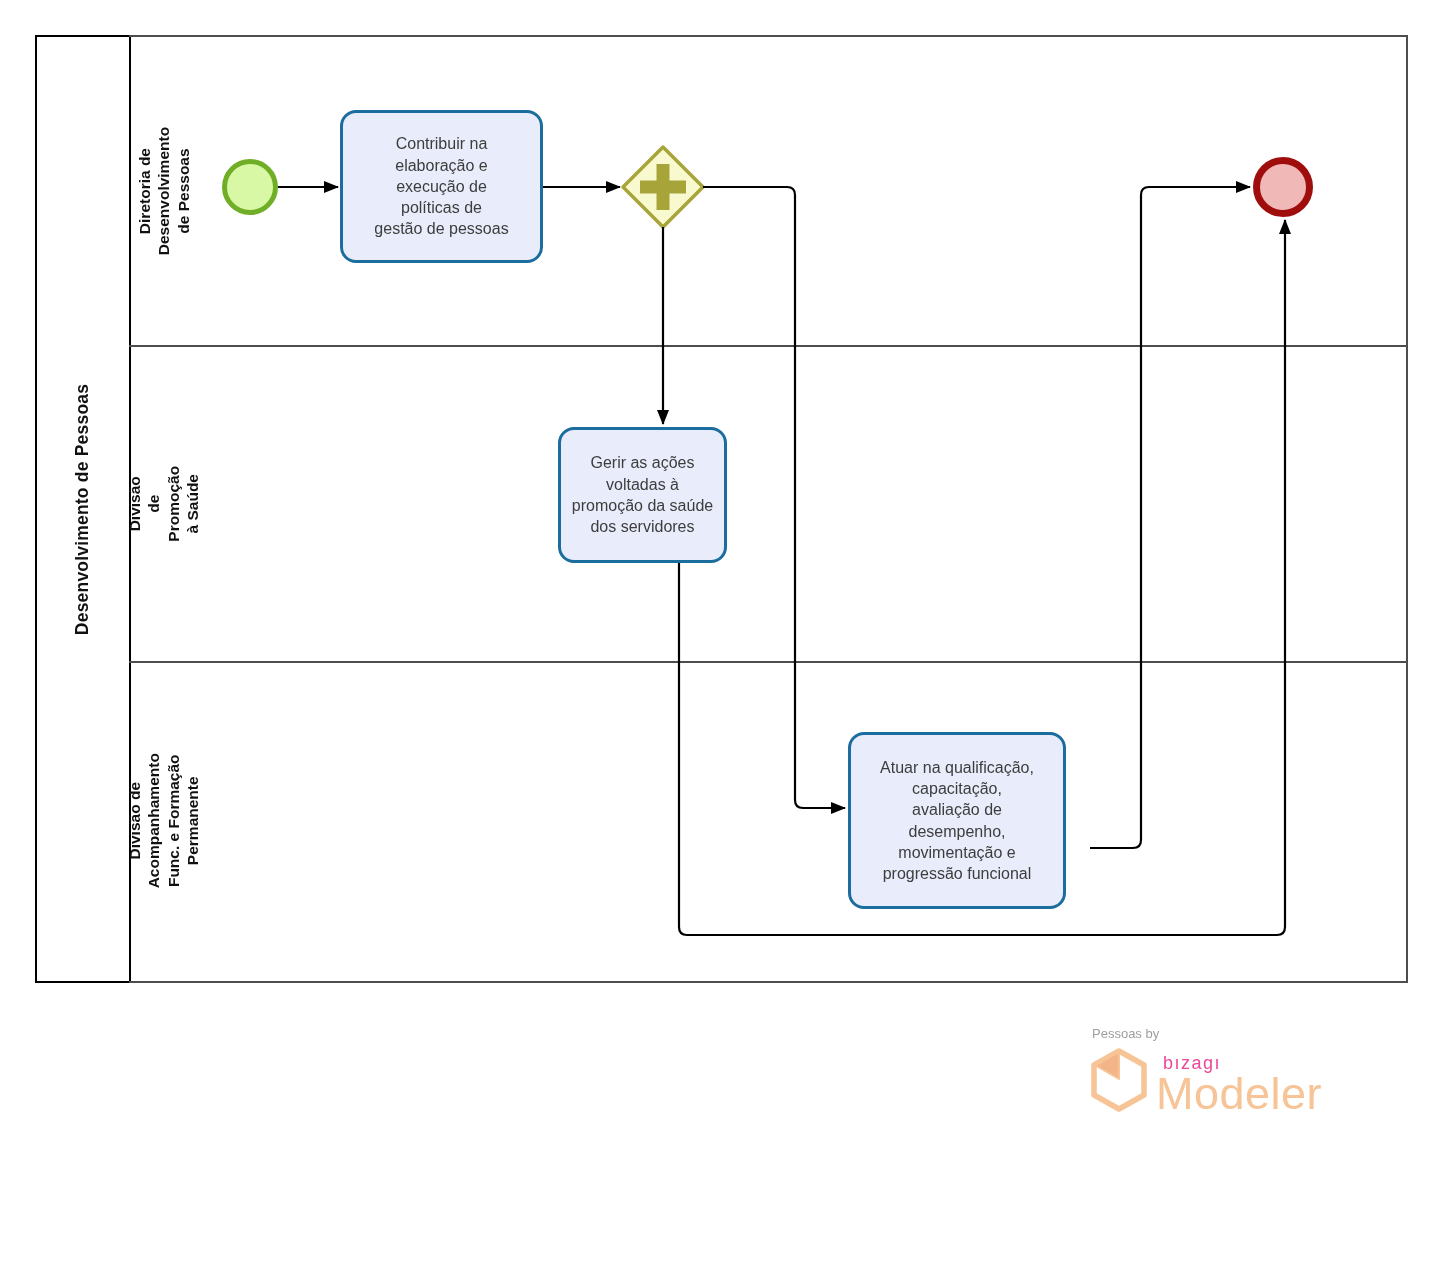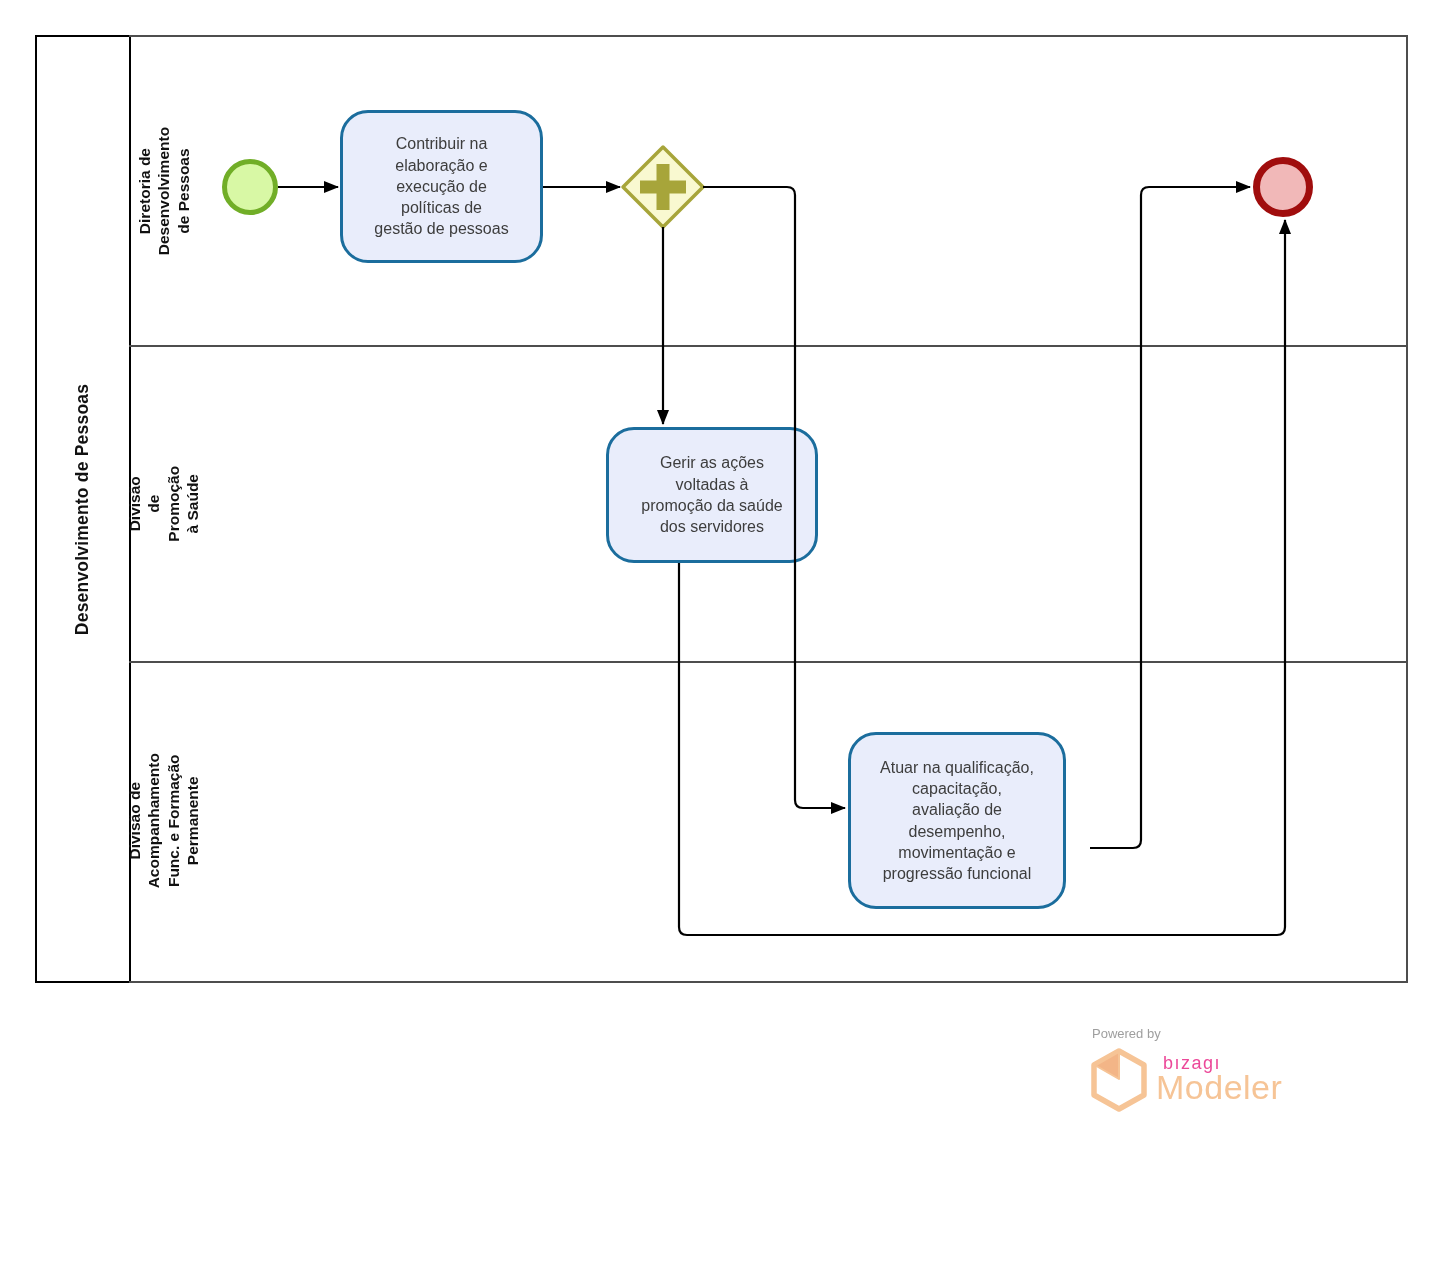--- a/index.html
+++ b/index.html
@@ -40,45 +40,45 @@
   .start-event {
     left:222px; top:159px; width:56px; height:56px;
     border:5px solid var(--c-start-border,#71ae27); background:var(--c-start-fill,#d8f8a5);
   }
   .end-event {
     left:1253px; top:157px; width:60px; height:60px;
     border:7px solid var(--c-end-border,#a00d0d); background:var(--c-end-fill,#f1b8b8);
   }
   .task {
     position:absolute; box-sizing:border-box;
-    border:3px solid var(--c-task-border,#1b6d9d); border-radius:28px;
+    border:3px solid var(--c-task-border,#1b6d9d); border-radius:16px;
     background:var(--c-task-fill,#e9edfb);
     display:flex; align-items:center; justify-content:center;
     text-align:center; font-size:16px; line-height:1.33; color:#3d3d3d;
     padding:4px;
   }
   .task-label { white-space:pre-line; }
   .task-1 { left:340px; top:110px; width:203px; height:153px; }
-  .task-2 { left:558px; top:427px; width:212px; height:136px;margin-left:48px; }
+  .task-2 { left:558px; top:427px; width:169px; height:136px; }
   .task-3 { left:848px; top:732px; width:218px; height:177px; }
 
   .gateway-svg { position:absolute; left:620px; top:144px; width:86px; height:86px; }
   .gateway-shape { fill:var(--c-gateway-fill,#f9f9d0); stroke:var(--c-gateway-border,#a7a53a); stroke-width:3.5; stroke-linejoin:round; }
   .gateway-plus { fill:var(--c-gateway-border,#a7a53a); }
 
   
   .flows { position:absolute; left:0; top:0; width:1440px; height:1272px; pointer-events:none; z-index:5; }
   .flow { fill:none; stroke:var(--c-connector,#000); stroke-width:2.2; }
   .arrowhead { fill:var(--c-connector,#000); }
 
   
   .powered-by { position:absolute; left:1092px; top:1026px; font-size:13px; color:#9e9e9e; }
   .brand-hex { position:absolute; left:1090px; top:1048px; width:58px; height:64px; }
   .brand-name { position:absolute; left:1163px; top:1053px; font-size:18px; letter-spacing:1.5px; color:#ec4899; }
-  .brand-product { position:absolute; left:1156px; top:1068px; font-size:34px; color:var(--c-brand-orange,#f6c496); letter-spacing:0.5px; }
+  .brand-product { position:absolute; left:1156px; top:1068px; font-size:45px; color:var(--c-brand-orange,#f6c496); letter-spacing:0.5px; }
 </style>
 </head>
 <body>
 
 <div class="canvas">
 
   <div class="pool-header">
     <div class="pool-title">Desenvolvimento de Pessoas</div>
   </div>
 
@@ -145,21 +145,21 @@
       </marker>
     </defs>
     <path class="flow" d="M 278 187 L 338 187" marker-end="url(#arrow)"></path>
     <path class="flow" d="M 543 187 L 620 187" marker-end="url(#arrow)"></path>
     <path class="flow" d="M 703 187 L 787 187 Q 795 187 795 195 L 795 800 Q 795 808 803 808 L 845 808" marker-end="url(#arrow)"></path>
     <path class="flow" d="M 663 227 L 663 424" marker-end="url(#arrow)"></path>
     <path class="flow" d="M 679 563 L 679 927 Q 679 935 687 935 L 1277 935 Q 1285 935 1285 927 L 1285 220" marker-end="url(#arrow)"></path>
     <path class="flow" d="M 1090 848 L 1133 848 Q 1141 848 1141 840 L 1141 195 Q 1141 187 1149 187 L 1250 187" marker-end="url(#arrow)"></path>
   </svg>
 
-  <div class="powered-by">Powered by</div>
+  <div class="powered-by">Pessoas by</div>
   <svg class="brand-hex" viewBox="0 0 58 64">
     <polygon points="29,3 54,17 54,47 29,61 4,47 4,17" fill="none" stroke="#f6c496" stroke-width="5.5" stroke-linejoin="round"></polygon>
     <polygon points="5.5,17.5 29,4 29,31" fill="#f3b587" stroke="#f6c496" stroke-width="2" stroke-linejoin="round"></polygon>
   </svg>
   <div class="brand-name">bızagı</div>
   <div class="brand-product">Modeler</div>
 
 </div>
 
 </body></html>

